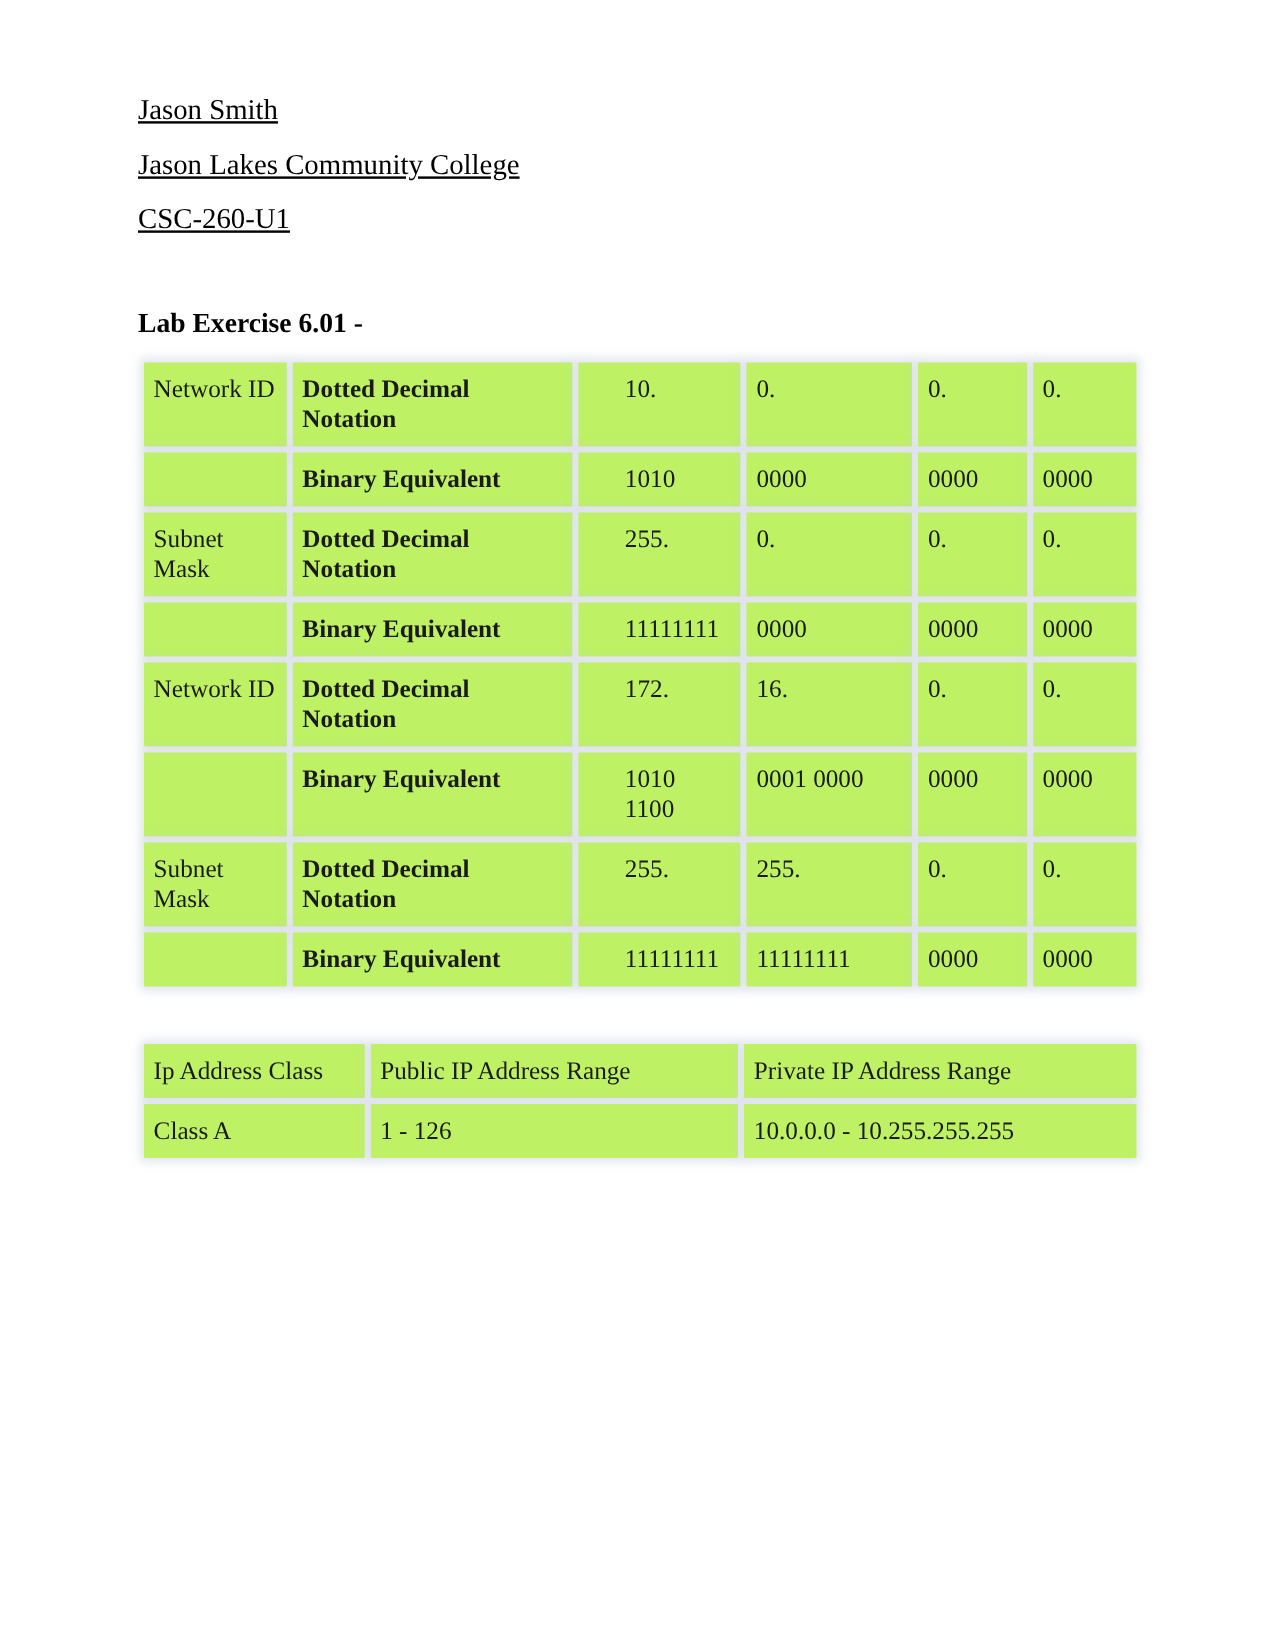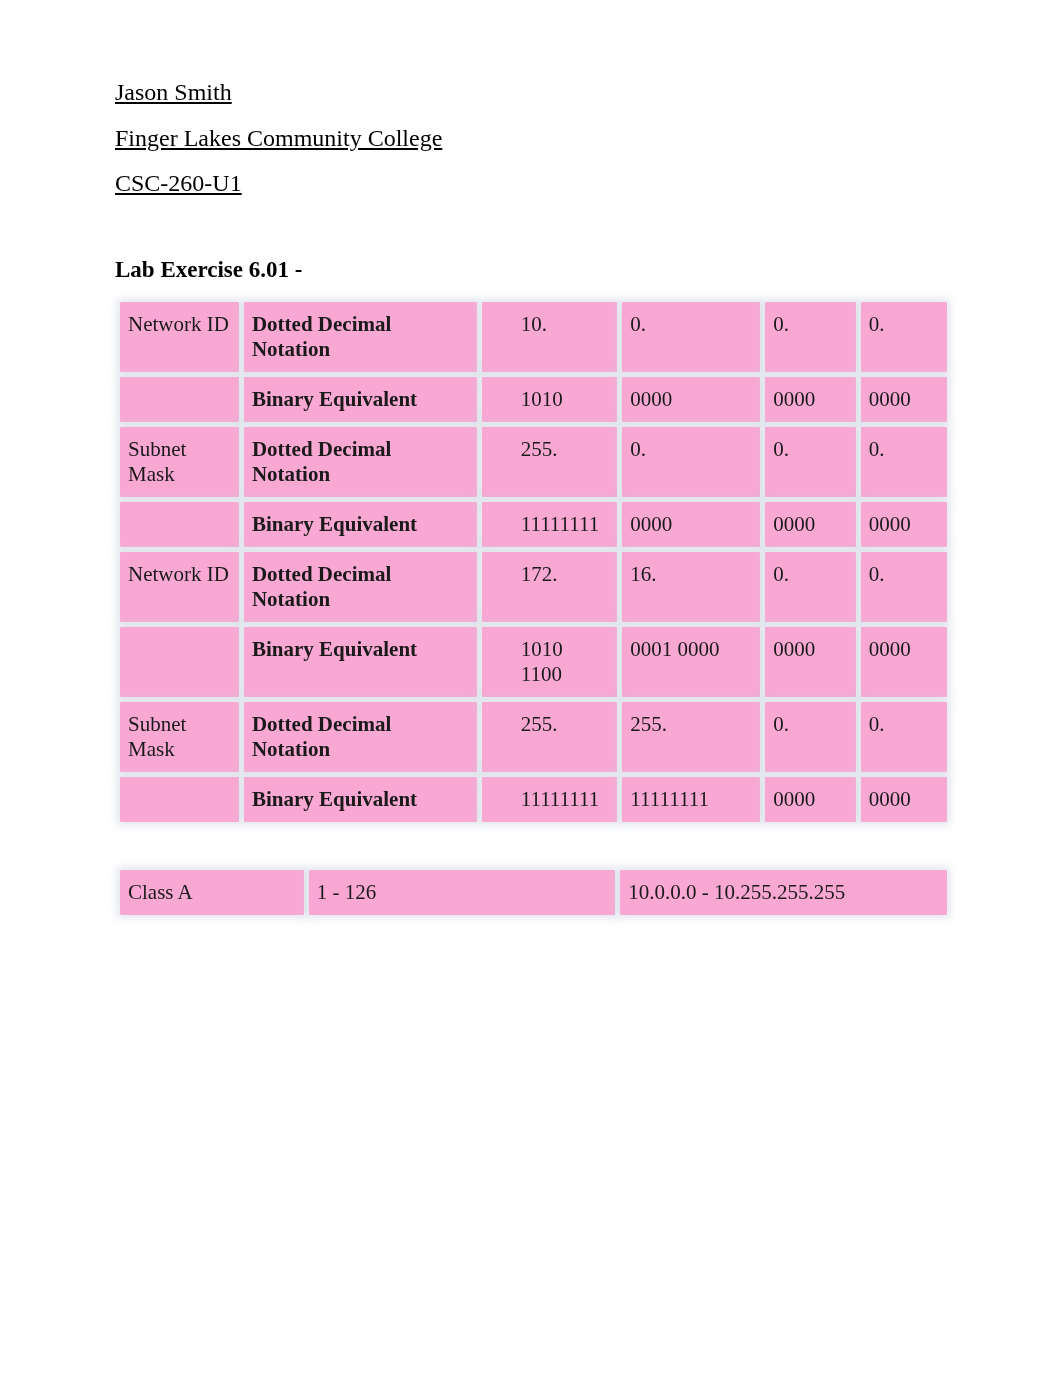--- a/index.html
+++ b/index.html
@@ -30,21 +30,21 @@
       margin-bottom: 14px;
       margin-top: 8px;
     }
     table {
       border-collapse: separate;
       border-spacing: 5px;
       width: 100%;
       margin-bottom: 38px;
     }
     td {
-      background: #f9a8d4;
+      background: #bef264;
       padding: 10px 10px 10px 8px;
       vertical-align: top;
       font-size: 21px;
       color: #1a1a1a;
       border-radius: 1px;
       box-shadow: 0 0 8px 3px rgba(200, 208, 222, 0.55);
     }
     .table1 td:nth-child(1) { width: 13.8%; }
     .table1 td:nth-child(2) { width: 27%; font-weight: bold; }
     .table1 td:nth-child(3) { width: 13.5%; padding-left: 39px; }
@@ -54,21 +54,21 @@
 
     .table2 td:nth-child(1) { width: 22.5%; }
     .table2 td:nth-child(2) { width: 37.5%; }
     .table2 td:nth-child(3) { width: 40%; }
   </style>
 </head>
 <body>
 
 <div class="header-block">
   <div class="header-line">Jason Smith</div>
-  <div class="header-line">Finger Lakes Community College</div>
+  <div class="header-line">Jason Lakes Community College</div>
   <div class="header-line">CSC-260-U1</div>
 </div>
 
 <div class="lab-title">Lab Exercise 6.01 -</div>
 
 <table class="table1">
   <tbody>
       <tr>
     <td>Network ID</td>
     <td>Dotted Decimal Notation</td>
@@ -131,19 +131,24 @@
     <td>11111111</td>
     <td>11111111</td>
     <td>0000</td>
     <td>0000</td>
   </tr>
 </tbody>
   </table>
 
 <table class="table2">
   <tbody>
+      <tr>
+    <td>Ip Address Class</td>
+    <td>Public IP Address Range</td>
+    <td>Private IP Address Range</td>
+  </tr>
   <tr>
     <td>Class A</td>
     <td>1 - 126</td>
     <td>10.0.0.0 - 10.255.255.255</td>
   </tr>
 </tbody>
   </table>
 
 </body></html>

